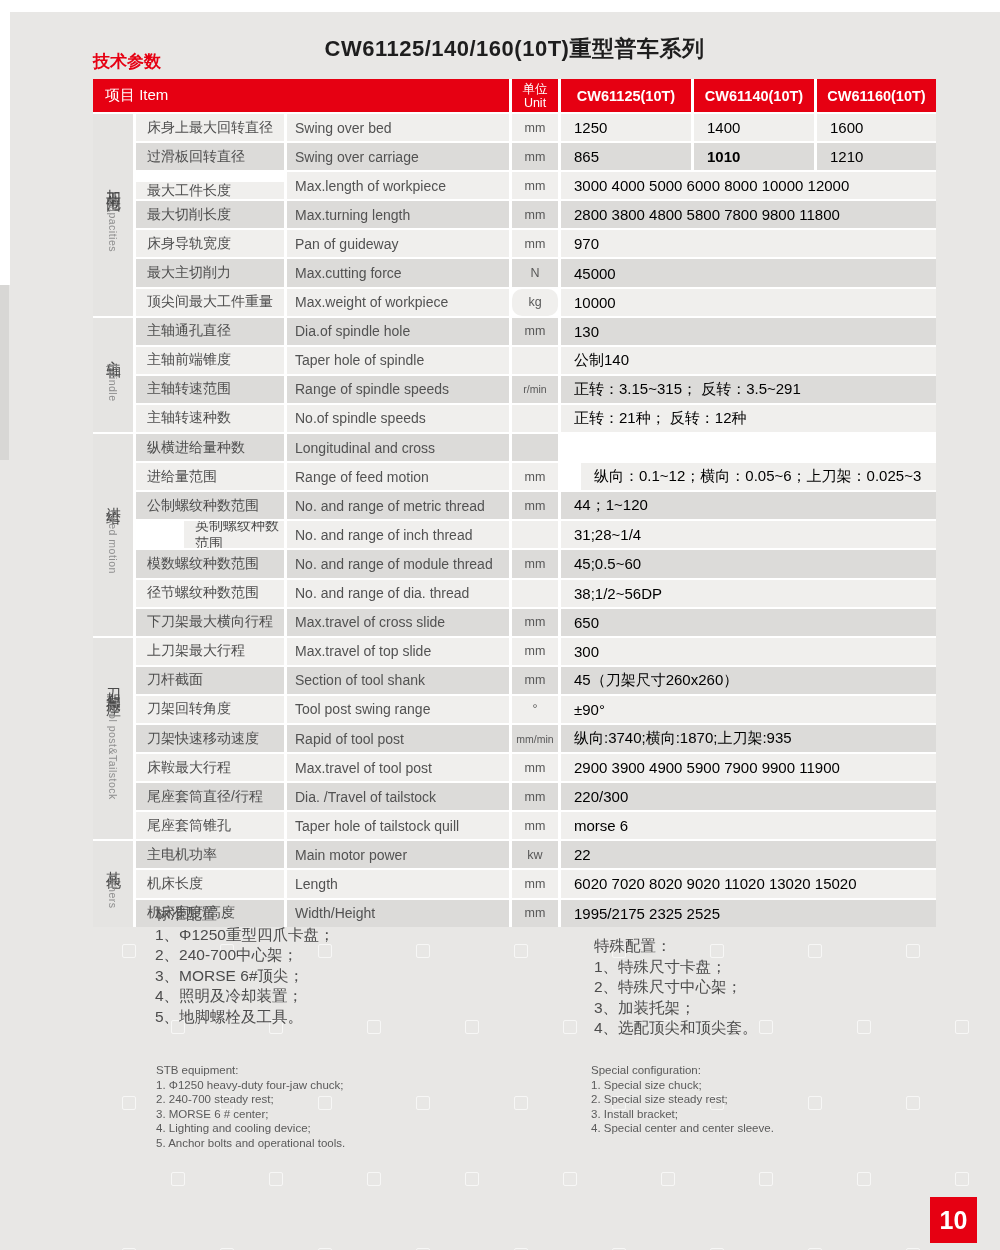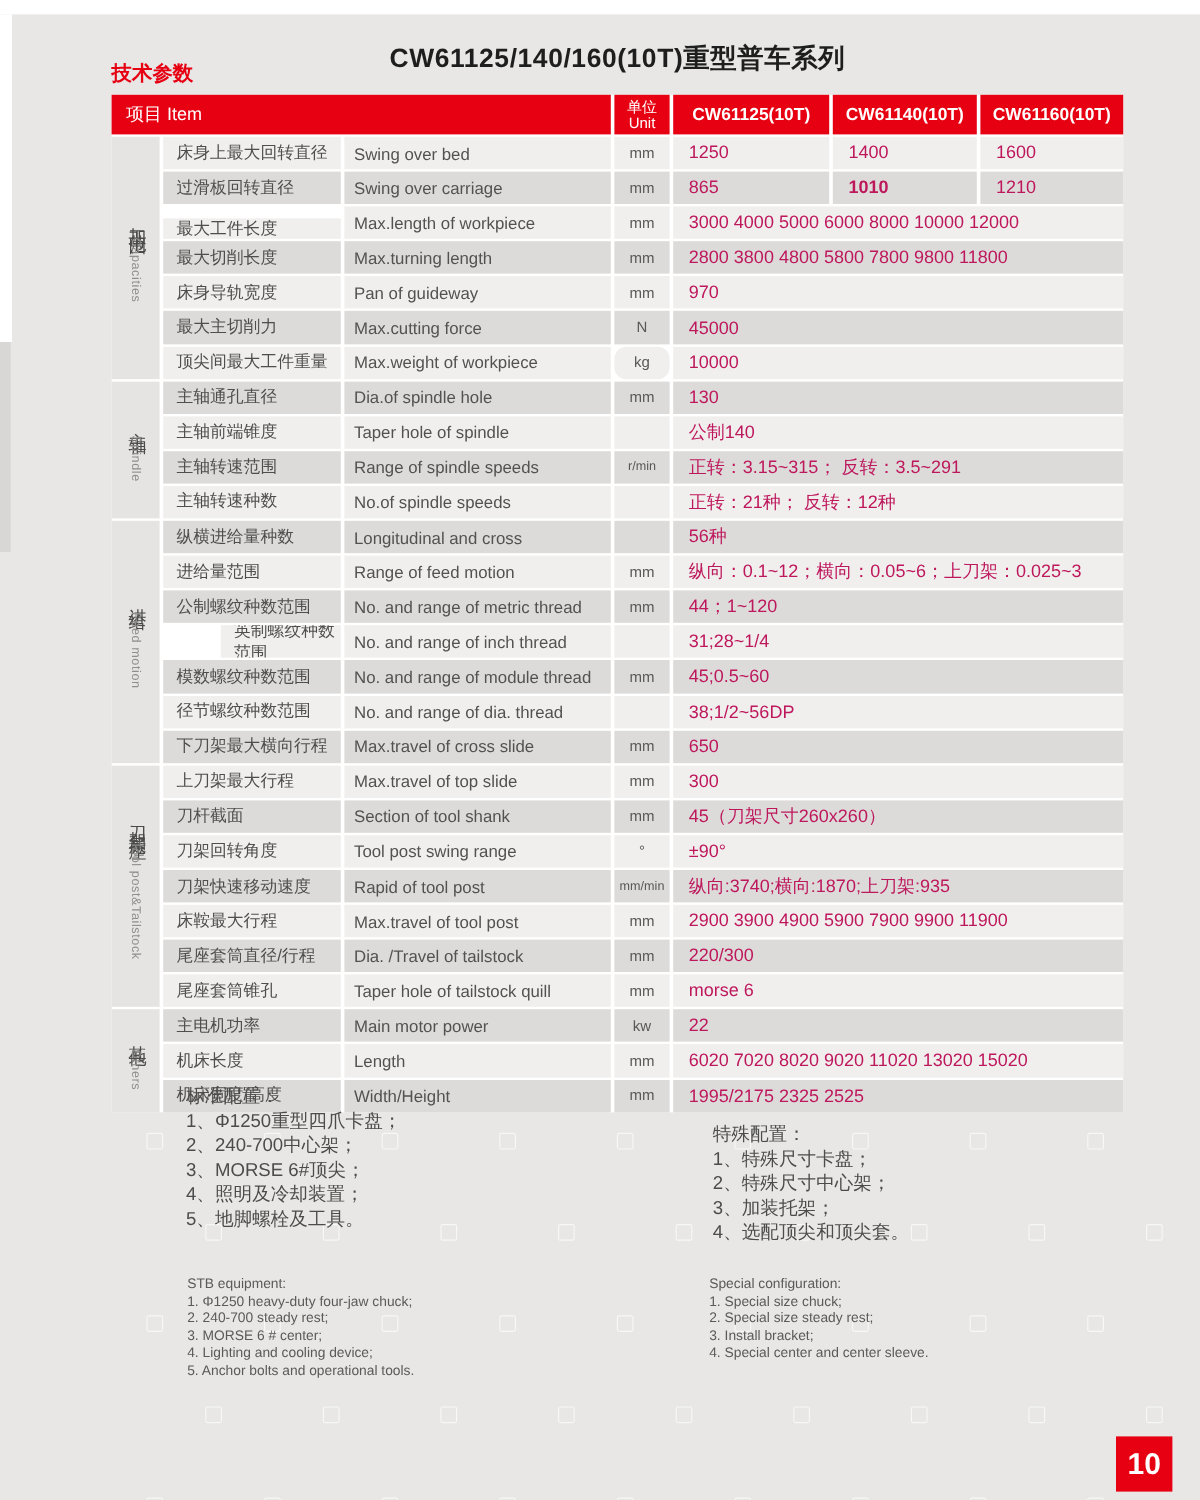--- a/index.html
+++ b/index.html
@@ -27,21 +27,21 @@
   .hd-unit{grid-column:4;grid-row:1;flex-direction:column;justify-content:center;font-size:12.5px;line-height:14px;}
   .hd-model{justify-content:center;font-weight:bold;font-size:14.5px;grid-row:1;}
 
   .cell{display:flex;align-items:center;font-size:14px;color:#4e4e4e;overflow:hidden;}
   .light{background:#f0efed;}
   .dark{background:#dcdbd9;}
   .zh-cell{padding-left:11px;font-size:14px;}
   .en-cell{padding-left:8px;font-size:14px;color:#525252;}
   .unit-cell{justify-content:center;font-size:12.5px;color:#585858;}
   .unit-small{font-size:10.5px;}
-  .val-cell{padding-left:13px;font-size:15px;color:#be185d;}
+  .val-cell{padding-left:13px;font-size:15px;color:#000000;}
 
   .group-cell{background:#e5e4e2;writing-mode:vertical-rl;text-orientation:mixed;
     display:flex;align-items:center;justify-content:center;padding:4px 0;}
   .gzh{font-size:15px;color:#4a4a4a;letter-spacing:3px;}
   .gen{font-size:10.5px;color:#8f8f8f;padding-top:9px;letter-spacing:.5px;}
 
   
   .cfg-zh{position:absolute;font-size:15.5px;color:#4c4c4c;line-height:20.5px;}
   .cfg-en{position:absolute;font-size:11.5px;color:#5a5a5a;line-height:14.5px;}
   #cfg-std-zh{left:155px;top:904px;}
@@ -180,25 +180,24 @@
       <div class="cell light en-cell" style="grid-area: 12 / 3;">No.of spindle speeds</div>
       <div class="cell light unit-cell" style="grid-area: 12 / 4;"></div>
       <div class="cell light val-cell" style="grid-area: 12 / 5 / auto / span 3;">正转：21种； 反转：12种</div>
       <div class="cell group-cell" style="grid-area: 13 / 1 / span 7;">
         <span class="gzh">进给</span>
         <span class="gen">Feed motion</span>
       </div>
       <div class="cell dark zh-cell" style="grid-area: 13 / 2;">纵横进给量种数</div>
       <div class="cell dark en-cell" style="grid-area: 13 / 3;">Longitudinal and cross</div>
       <div class="cell dark unit-cell" style="grid-area: 13 / 4;"></div>
-      <div class="cell dark val-cell" style="grid-area: 13 / 5 / auto / span 3;">56种</div>
       <div class="cell light zh-cell" style="grid-area: 14 / 2;">进给量范围</div>
       <div class="cell light en-cell" style="grid-area: 14 / 3;">Range of feed motion</div>
       <div class="cell light unit-cell" style="grid-area: 14 / 4;">mm</div>
-      <div class="cell light val-cell" style="grid-area: 14 / 5 / auto / span 3;">纵向：0.1~12；横向：0.05~6；上刀架：0.025~3</div>
+      <div class="cell light val-cell" style="grid-area: 14 / 5 / auto / span 3; margin-left: 20px;">纵向：0.1~12；横向：0.05~6；上刀架：0.025~3</div>
       <div class="cell dark zh-cell" style="grid-area: 15 / 2;">公制螺纹种数范围</div>
       <div class="cell dark en-cell" style="grid-area: 15 / 3;">No. and range of metric thread</div>
       <div class="cell dark unit-cell" style="grid-area: 15 / 4;">mm</div>
       <div class="cell dark val-cell" style="grid-area: 15 / 5 / auto / span 3;">44；1~120</div>
       <div class="cell light zh-cell" style="grid-area: 16 / 2; margin-left: 48px;">英制螺纹种数范围</div>
       <div class="cell light en-cell" style="grid-area: 16 / 3;">No. and range of inch thread</div>
       <div class="cell light unit-cell" style="grid-area: 16 / 4;"></div>
       <div class="cell light val-cell" style="grid-area: 16 / 5 / auto / span 3;">31;28~1/4</div>
       <div class="cell dark zh-cell" style="grid-area: 17 / 2;">模数螺纹种数范围</div>
       <div class="cell dark en-cell" style="grid-area: 17 / 3;">No. and range of module thread</div>

